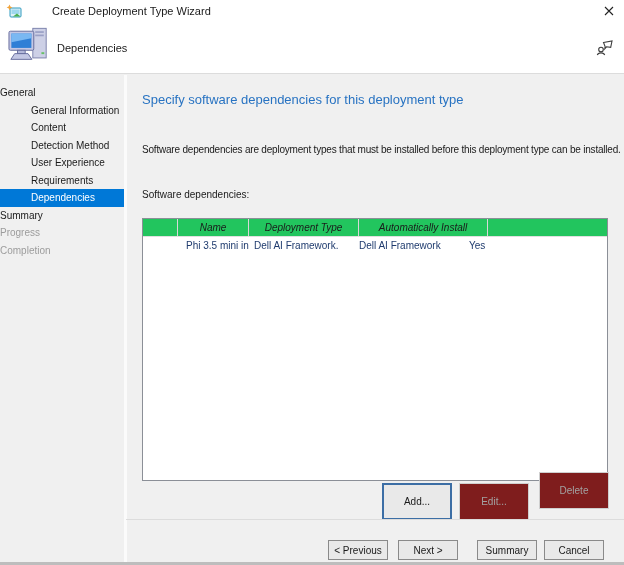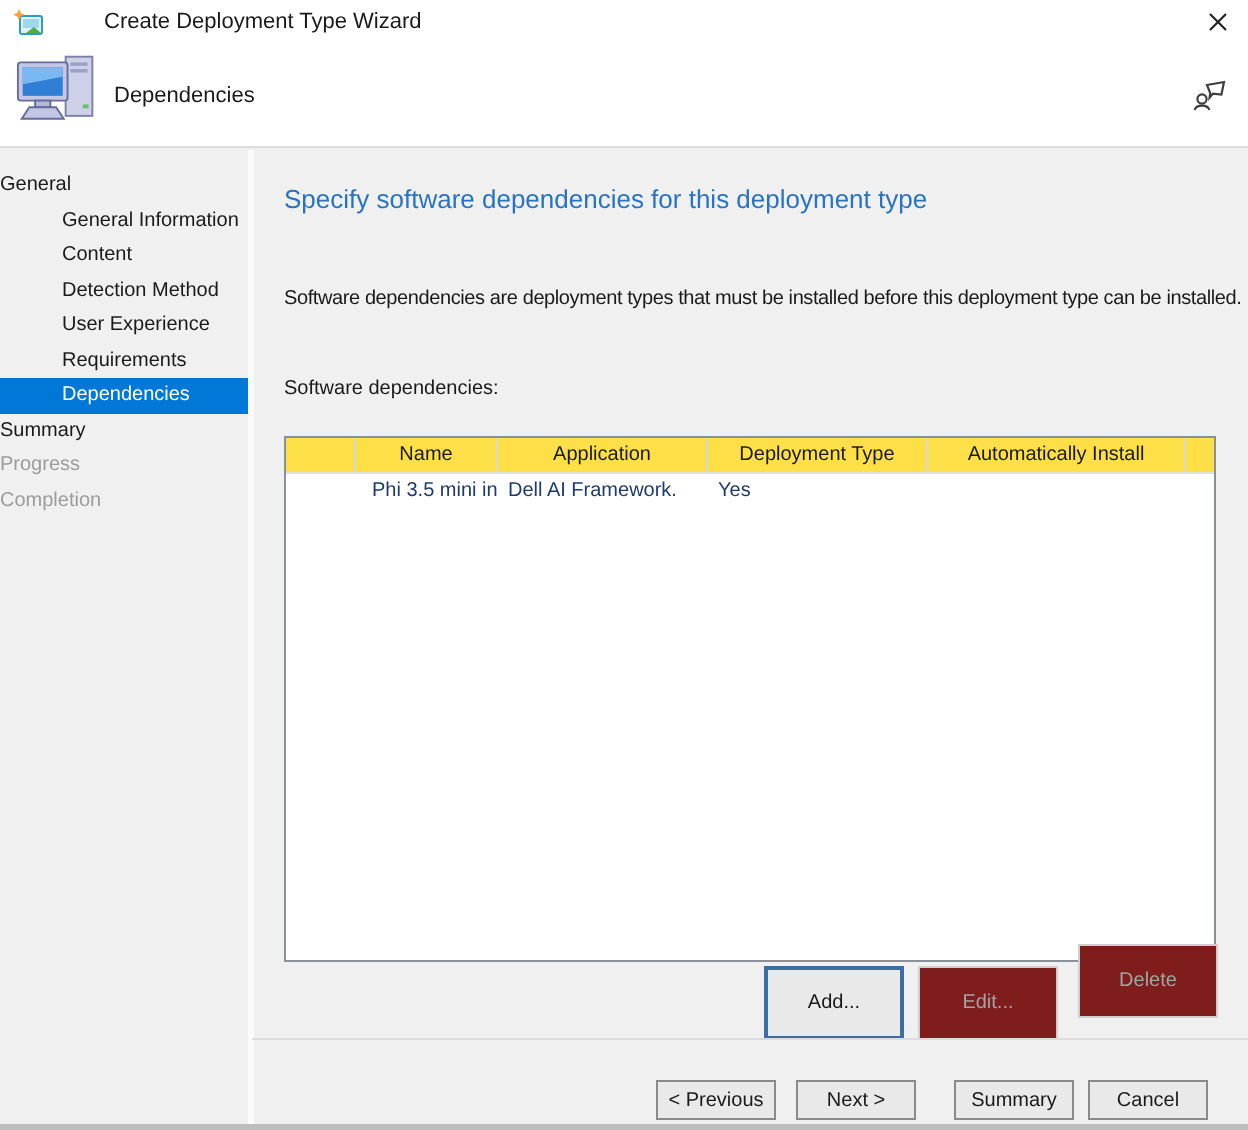--- a/index.html
+++ b/index.html
@@ -26,21 +26,21 @@
   .nav-item.lvl1 { padding-left:31px; }
   .nav-item.selected { background:#0078d7; color:#ffffff; }
   .nav-item.disabled { color:#9c9c9c; }
 
   
   .heading { position:absolute; left:142px; top:92px; font-size:13px; font-weight:normal; color:#2873c2; white-space:nowrap; }
   .description { position:absolute; left:142px; top:144px; font-size:10px; color:#1a1a1a; letter-spacing:-0.2px; white-space:nowrap; }
   .list-label { position:absolute; left:142px; top:189px; font-size:10px; color:#1a1a1a; }
 
   .deps-table { position:absolute; left:142px; top:218px; width:466px; height:263px; background:#ffffff; border:1px solid #8b8f97; }
-  .thead { display:flex; height:18px; border-bottom:1px solid #e0e0e0; background:#fde047; }
+  .thead { display:flex; height:18px; border-bottom:1px solid #e0e0e0; background:#22c55e;font-style:italic; }
   .th { border-right:1px solid #d8d8d8; font-size:10px; line-height:17px; text-align:center; color:#1a1a1a; white-space:nowrap; overflow:hidden; }
   .th.last { border-right:none; flex:1; }
   .trow { display:flex; height:18px; }
   .td { font-size:10px; line-height:18px; color:#1f3b6e; white-space:nowrap; overflow:hidden; padding-left:5px; }
   .c0 { width:35px; } .c1 { width:71px; } .c2 { width:105px; } .c3 { width:110px; } .c4 { width:129px; }
   .td.c1 { padding-left:8px; }
 
   .btn { position:absolute; height:37px; width:70px; font-size:10px; font-family:inherit; color:#1a1a1a; background:#e9e9e9; border:1px solid #919191; cursor:pointer; }
   .btn-add { left:382px; top:483px; border:2px solid #3c6ea5; }
   .btn-edit { left:459px; top:483px; }
@@ -114,29 +114,29 @@
   <div class="side-divider"></div>
 
   <h1 class="heading">Specify software dependencies for this deployment type</h1>
   <p class="description">Software dependencies are deployment types that must be installed before this deployment type can be installed.</p>
   <div class="list-label">Software dependencies:</div>
 
   <div class="deps-table">
     <div class="thead">
       <div class="th c0"></div>
       <div class="th c1">Name</div>
-      <div class="th c2">Application</div>
       <div class="th c3">Deployment Type</div>
       <div class="th c4">Automatically Install</div>
       <div class="th last"></div>
     </div>
     <div class="trow">
       <div class="td c0"></div>
       <div class="td c1">Phi 3.5 mini in</div>
       <div class="td c2">Dell AI Framework.</div>
+      <div class="td c3">Dell AI Framework</div>
       <div class="td c4">Yes</div>
     </div>
   </div>
 
   <button class="btn btn-add">Add...</button>
   <button class="btn btn-edit is-disabled">Edit...</button>
   <button class="btn btn-delete is-disabled">Delete</button>
 
   <div class="footer-sep"></div>
   <button class="fbtn prev">&lt; Previous</button>

